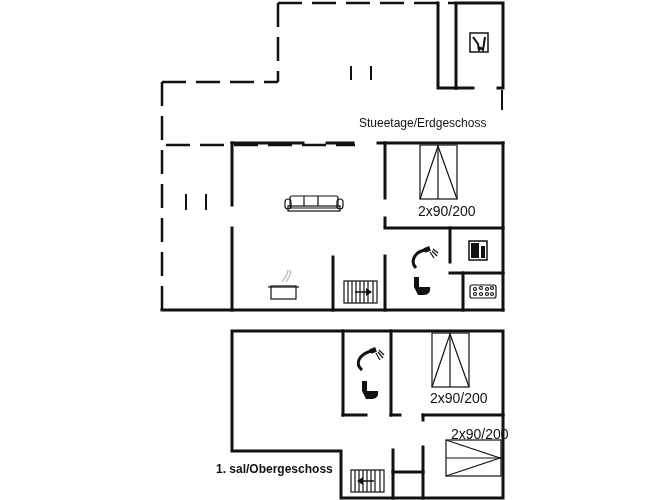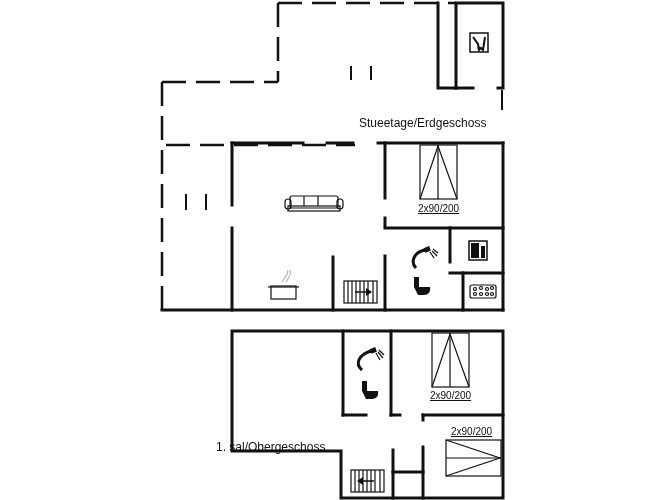--- a/index.html
+++ b/index.html
@@ -3,21 +3,21 @@
 <meta charset="utf-8">
 <style>
   html, body { margin: 0; padding: 0; background: #ffffff; }
   body { width: 667px; height: 500px; overflow: hidden; position: relative; font-family: "Liberation Sans", sans-serif; }
   svg { position: absolute; left: 0; top: 0; }
   .wall { stroke: #111111; stroke-width: 3; fill: none; stroke-linecap: square; }
   .dash { stroke: #111111; stroke-width: 2.5; fill: none; stroke-dasharray: 24 10; }
   .thin { stroke: #111111; stroke-width: 1.2; fill: none; }
   .fill { fill: #111111; }
   .label { position: absolute; font-size: 12px; color: #111111; white-space: nowrap; }
-  .bed-label { position: absolute; font-size: 10px; color: #111111; white-space: nowrap; text-decoration: underline; }
+  .bed-label { position: absolute; font-size: 14px; color: #111111; white-space: nowrap; }
 </style>
 </head>
 <body>
 
 <svg width="667" height="500" viewBox="0 0 667 500">
 
   <g>
     <line class="dash" x1="162" y1="82" x2="162" y2="310"></line>
     <line class="dash" x1="162" y1="82" x2="278" y2="82"></line>
     <line class="dash" x1="278" y1="3" x2="278" y2="82"></line>
@@ -176,15 +176,15 @@
     <line class="thin" x1="375" y1="470" x2="375" y2="492"></line>
     <line class="thin" x1="380" y1="470" x2="380" y2="492"></line>
     <line class="thin" x1="362" y1="481" x2="374" y2="481" style="stroke-width:1.5"></line>
     <polygon points="363,477 357,481 363,485" class="fill"></polygon>
   </g>
 </svg>
 
 <div class="label" style="left:359px; top:116px;">Stueetage/Erdgeschoss</div>
 <div class="bed-label" style="left:418px; top:203px;">2x90/200</div>
 
-<div class="label" style="left:216px; top:440px;">1. sal/Obergeschoss</div>
+<div class="label" style="left:216px; top:462px;font-weight:bold;">1. sal/Obergeschoss</div>
 <div class="bed-label" style="left:430px; top:390px;">2x90/200</div>
 <div class="bed-label" style="left:451px; top:426px;">2x90/200</div>
 
 </body></html>

